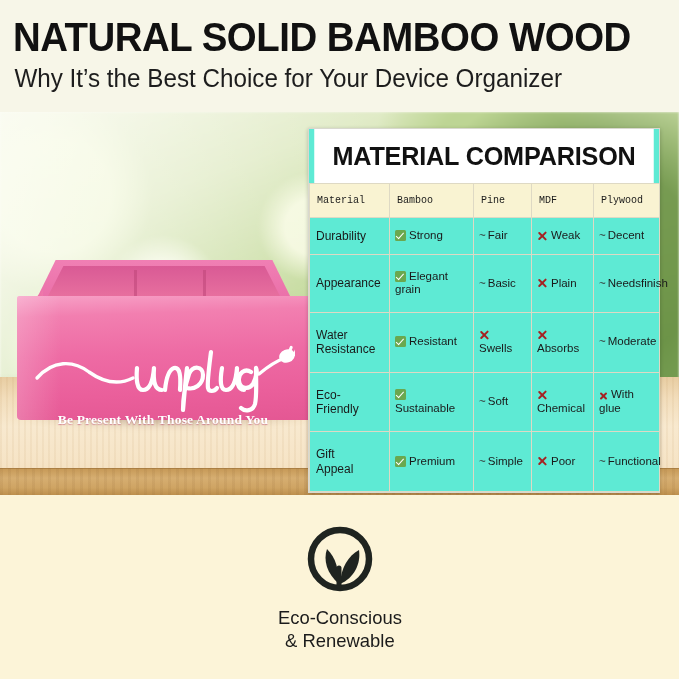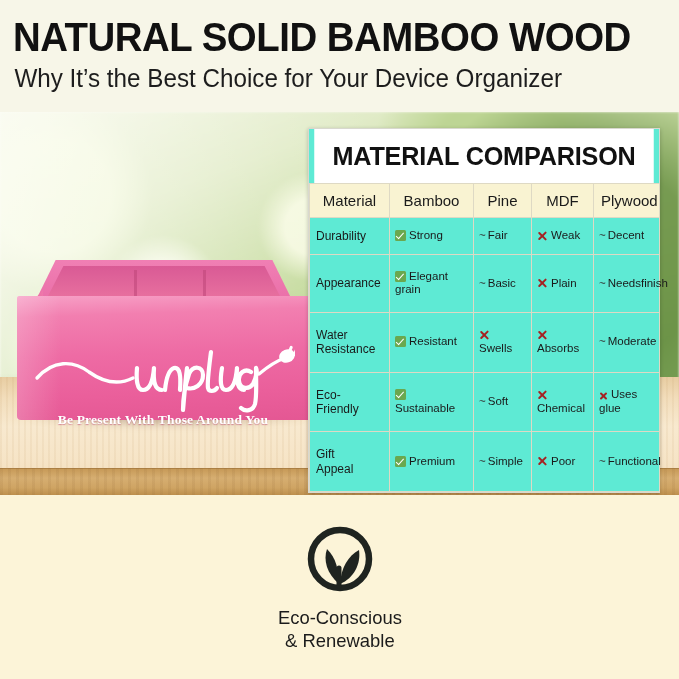--- a/index.html
+++ b/index.html
@@ -169,24 +169,25 @@
     font-size:11.5px;
     color:#1a1a1a;
     padding:4px 5px;
     vertical-align:middle;
     line-height:1.18;
     font-family:"Liberation Sans", sans-serif;
   }
   table.comp-table th {
     background:#f9f3d2;
     font-weight:normal;
-    font-size:15px;
-    text-align:center;
+    font-size:10px;
+    text-align:left;
     height:34px;
     padding:4px 7px;
+    font-family:Liberation Mono, monospace;
   }
   table.comp-table td.rowhead {
     font-size:12px;
     padding-left:6px;
   }
   .col-mat { width:80px; }
   .col-bam { width:84px; }
   .col-pine{ width:58px; }
   .col-mdf { width:62px; }
   .col-ply { width:66px; }
@@ -336,21 +337,21 @@
           <td><span class="mk mk-check"></span><span>Resistant</span></td>
           <td><span class="mk mk-x"></span><span>Swells</span></td>
           <td><span class="mk mk-x"></span><span>Absorbs</span></td>
           <td><span class="tilde">~</span><span>Moderate</span></td>
         </tr>
         <tr>
           <td class="rowhead">Eco-<br>Friendly</td>
           <td><span class="mk mk-check"></span><span>Sustainable</span></td>
           <td><span class="tilde">~</span><span>Soft</span></td>
           <td><span class="mk mk-x"></span><span>Chemical</span></td>
-          <td><span class="mk mk-x small"></span><span>Uses glue</span></td>
+          <td><span class="mk mk-x small"></span><span>With glue</span></td>
         </tr>
         <tr>
           <td class="rowhead">Gift<br>Appeal</td>
           <td><span class="mk mk-check"></span><span>Premium</span></td>
           <td><span class="tilde">~</span><span>Simple</span></td>
           <td><span class="mk mk-x"></span><span>Poor</span></td>
           <td><span class="tilde">~</span><span>Functional</span></td>
         </tr>
       </tbody>
   </table>

